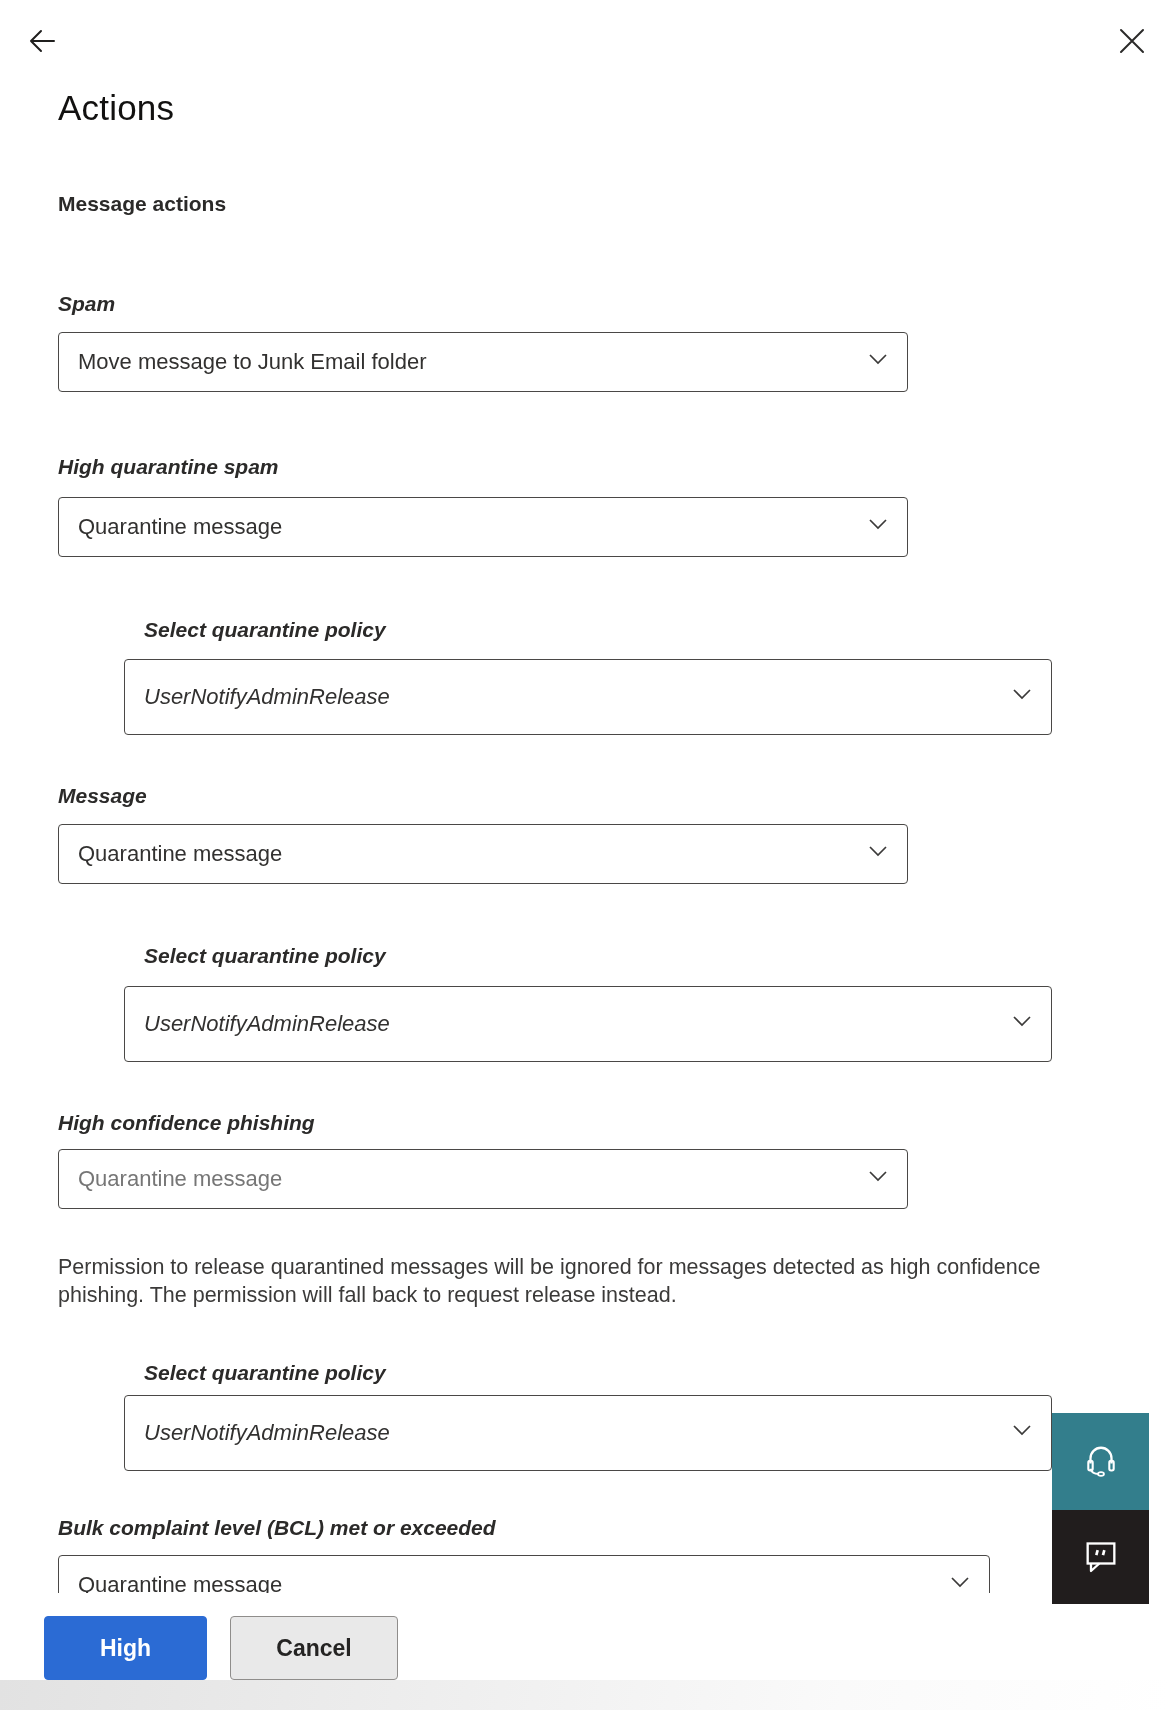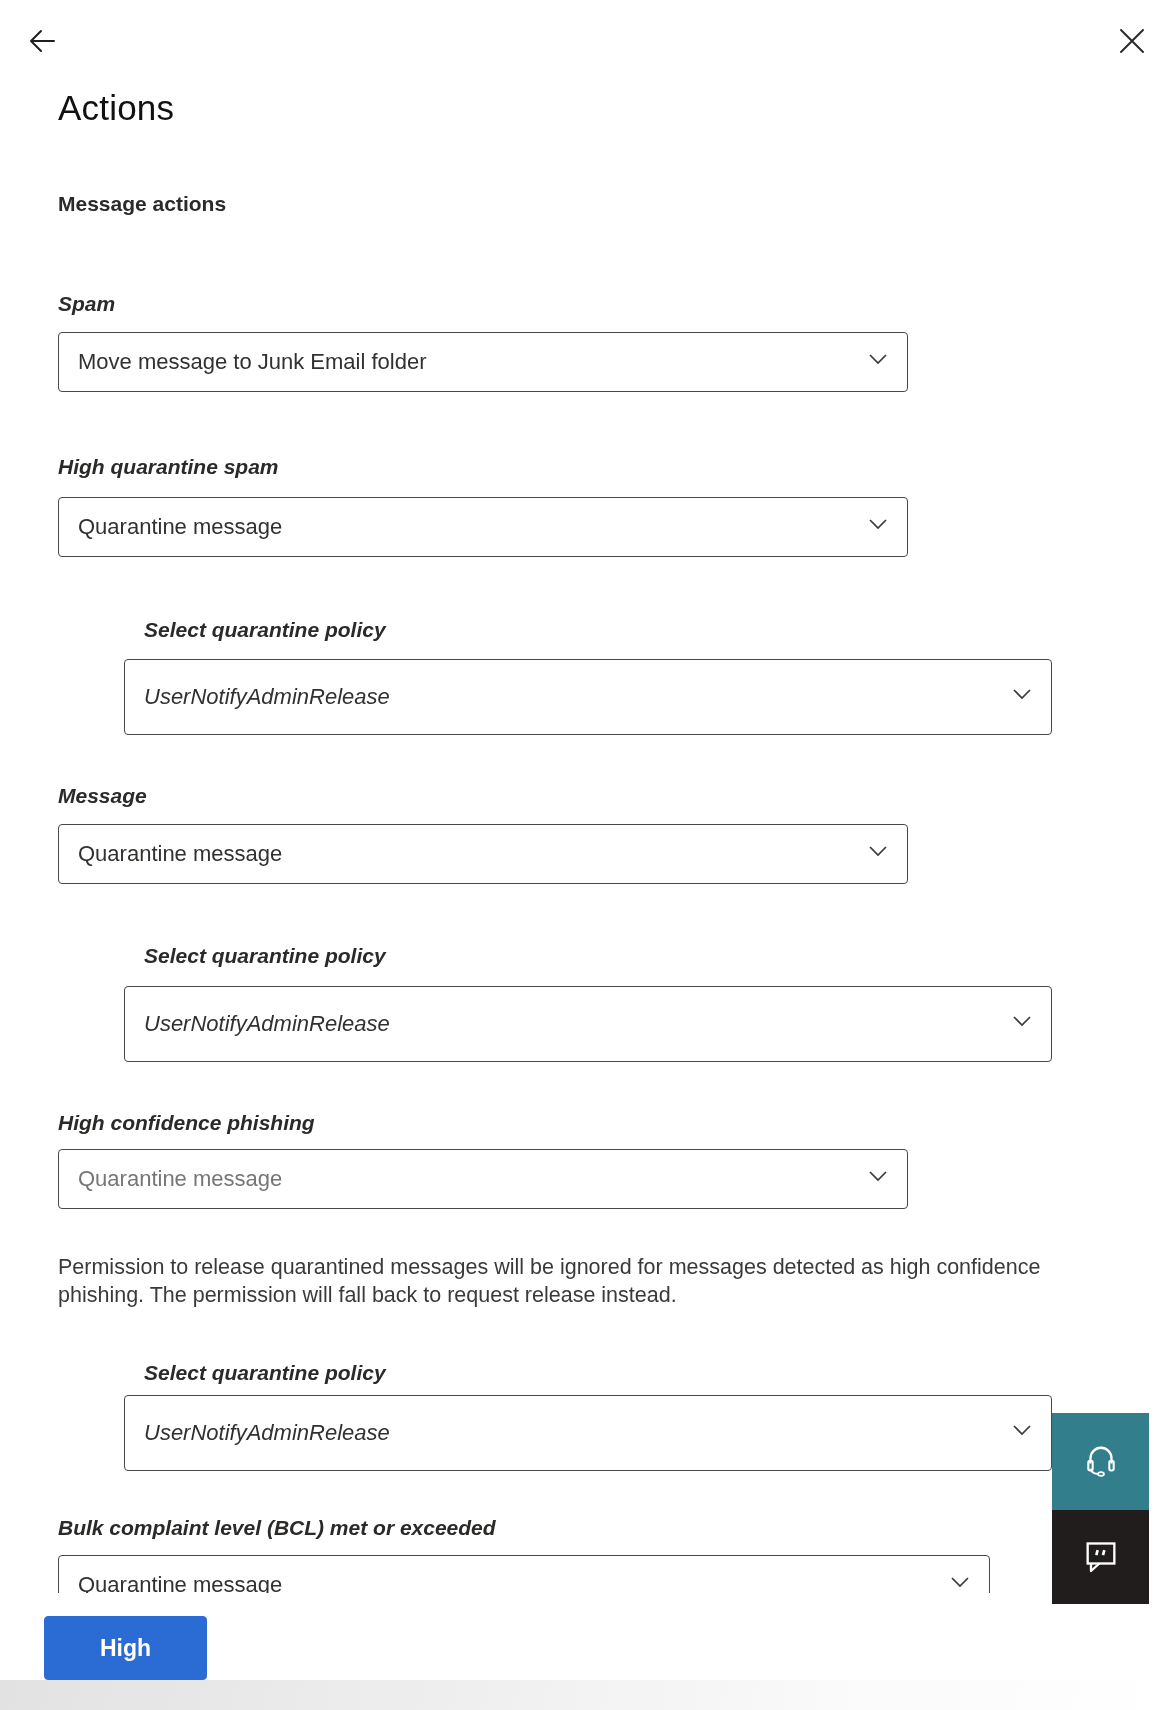--- a/index.html
+++ b/index.html
@@ -150,20 +150,21 @@
       <span class="chev">
         <svg width="26" height="26" viewBox="0 0 26 26">
             <path d="M5 9 L13 17 L21 9" stroke="#3b3a39" stroke-width="1.7" fill="none"></path>
           </svg>
       </span>
     </div>
   </div>
 
   <div id="footer">
     <button class="btn" id="save-btn">High</button>
+    <button class="btn" id="cancel-btn">Cancel</button>
   </div>
 
   <button class="float-widget" id="help-widget">
     <span>
       <svg width="42" height="42" viewBox="0 0 48 48" fill="none">
         <path d="M12 28 v-6 a12 12 0 0 1 24 0 v6" stroke="#fff" stroke-width="2.6" fill="none"></path>
         <rect x="9.5" y="25" width="5" height="11" rx="2" stroke="#fff" stroke-width="2.4" fill="none"></rect>
         <rect x="33.5" y="25" width="5" height="11" rx="2" stroke="#fff" stroke-width="2.4" fill="none"></rect>
         <path d="M12 34 q2 6 9 6" stroke="#fff" stroke-width="2.4" fill="none"></path>
         <ellipse cx="24" cy="40" rx="3.4" ry="2.2" stroke="#fff" stroke-width="2" fill="none"></ellipse>

